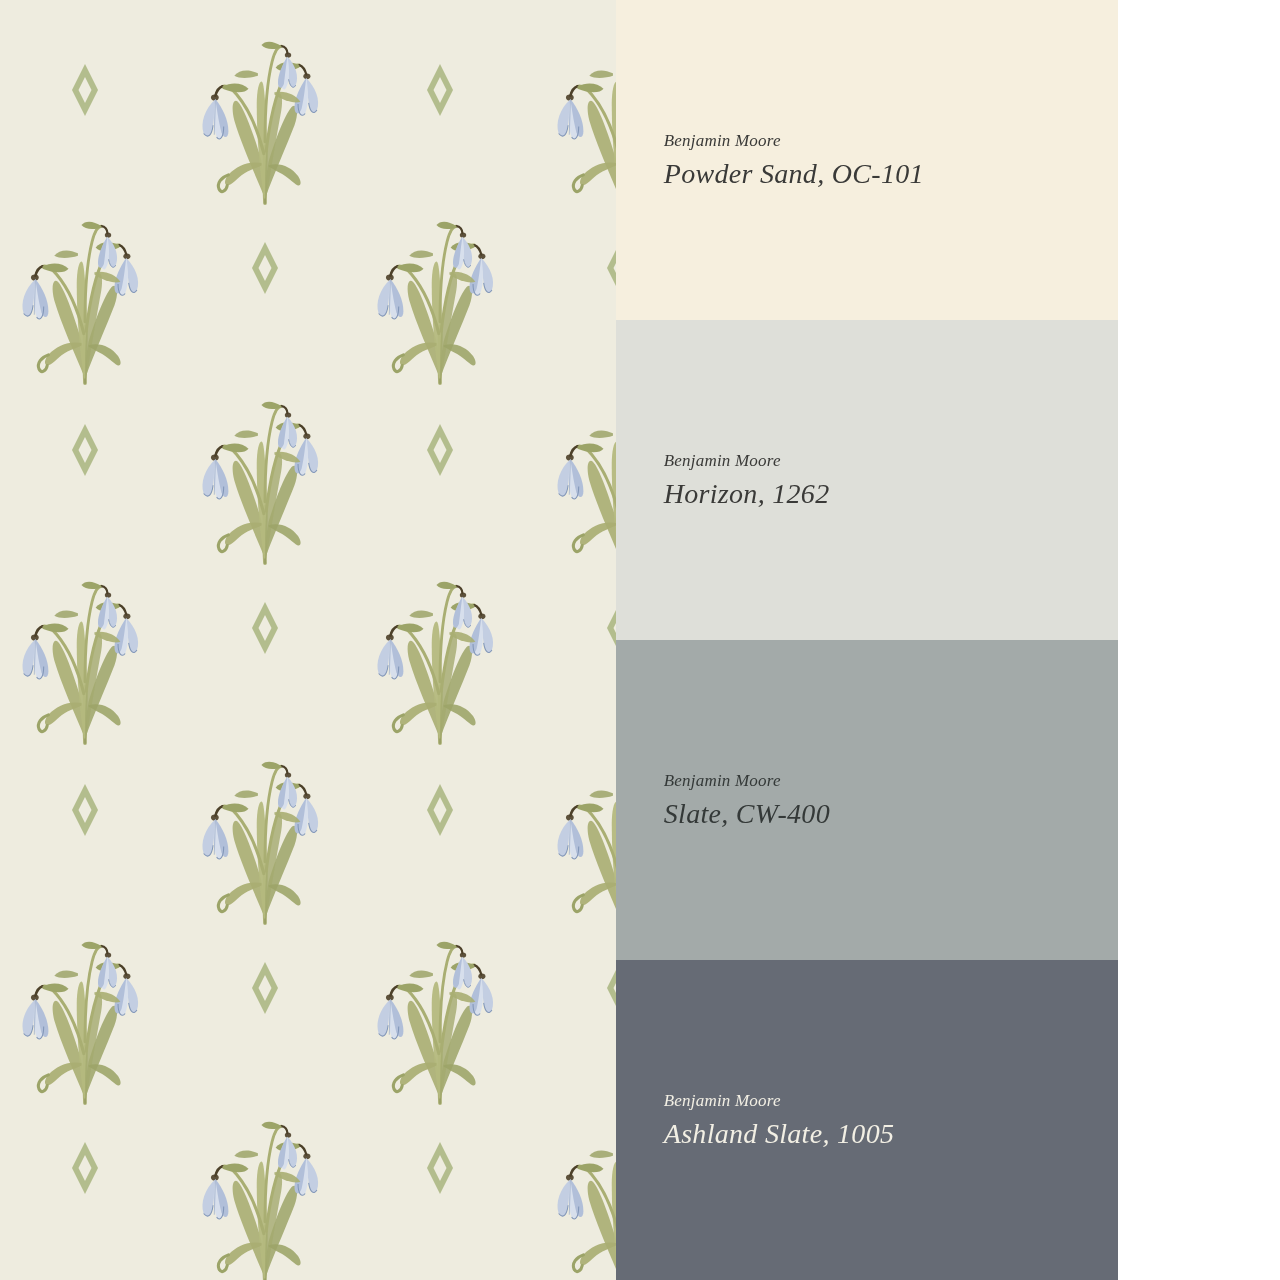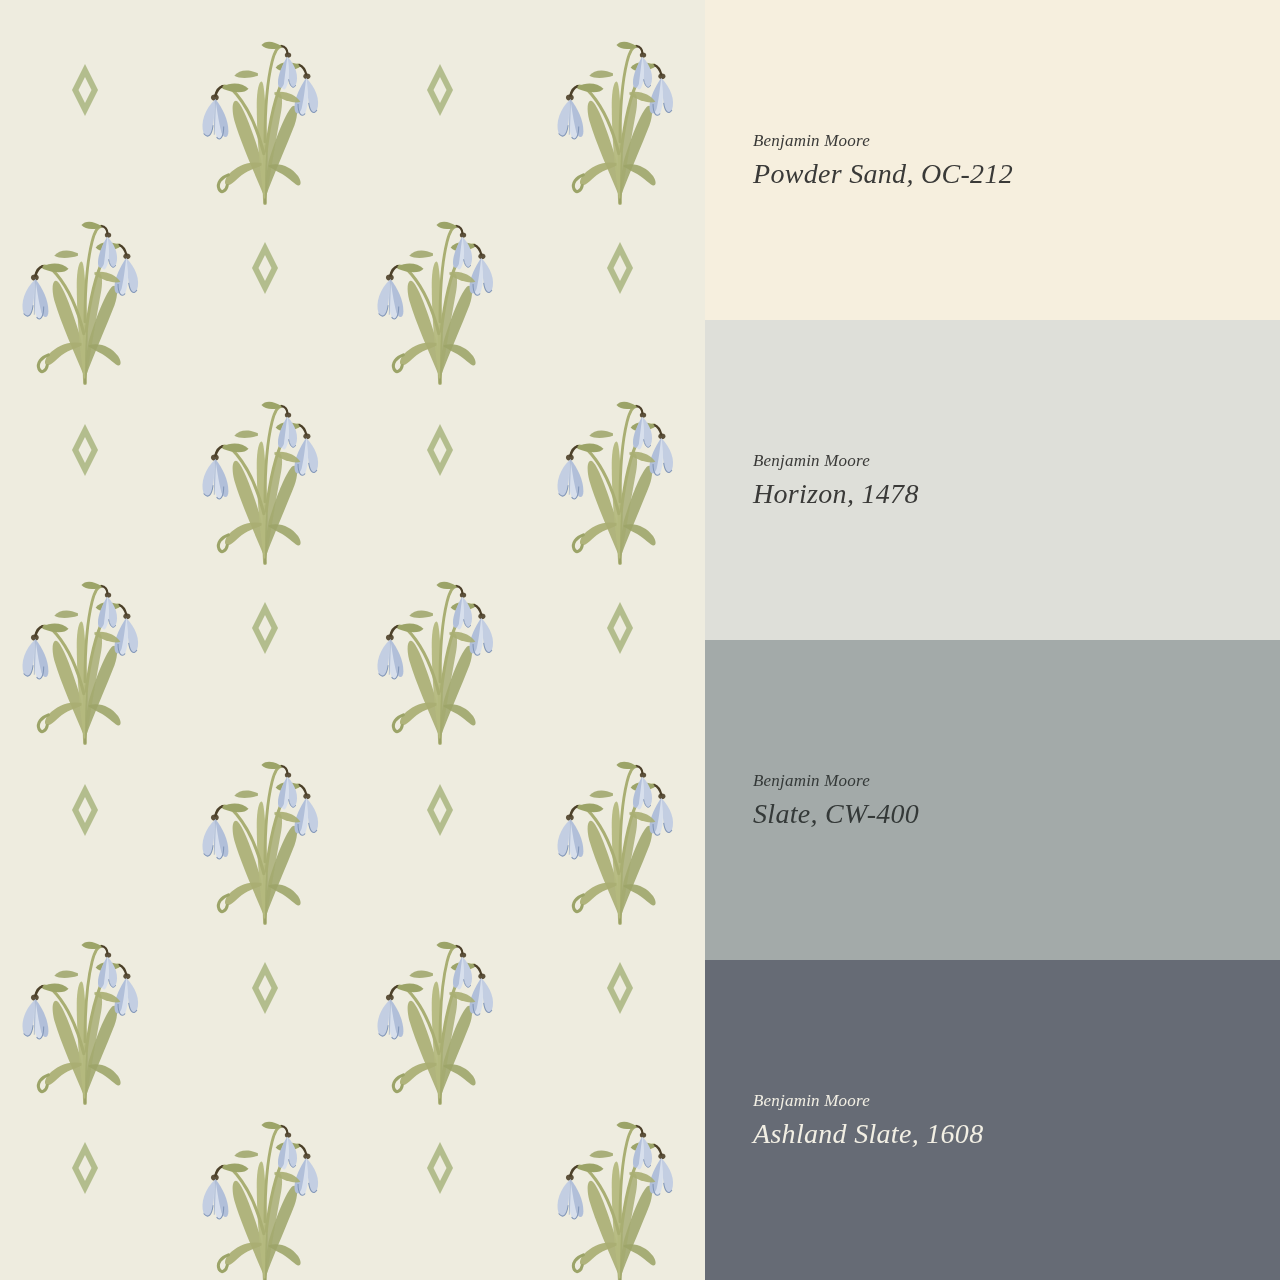--- a/index.html
+++ b/index.html
@@ -6,21 +6,21 @@
   html, body {
     margin: 0;
     padding: 0;
     background: #ffffff;
   }
   body {
     font-family: "Liberation Serif", "DejaVu Serif", serif;
   }
   #root {
     position: relative;
-    width: 1280px;
+    width: 1118px;
     height: 1280px;
     overflow: hidden;
     display: flex;
   }
 
   
   #pattern-panel {
     position: relative;
     width: 705px;
     height: 1280px;
@@ -244,32 +244,32 @@
             <use href="#lozenge"></use>
           </g>
       </g>
     </svg>
   </div>
 
   <div id="swatch-panel">
 
     <div class="swatch" style="background-color: rgb(246, 239, 222); color: rgb(58, 58, 56);">
       <div class="swatch-brand">Benjamin Moore</div>
-      <div class="swatch-name">Powder Sand, OC-212</div>
+      <div class="swatch-name">Powder Sand, OC-101</div>
     </div>
 
     <div class="swatch" style="background-color: rgb(222, 223, 217); color: rgb(58, 58, 56);">
       <div class="swatch-brand">Benjamin Moore</div>
-      <div class="swatch-name">Horizon, 1478</div>
+      <div class="swatch-name">Horizon, 1262</div>
     </div>
 
     <div class="swatch" style="background-color: rgb(163, 170, 169); color: rgb(52, 57, 56);">
       <div class="swatch-brand">Benjamin Moore</div>
       <div class="swatch-name">Slate, CW-400</div>
     </div>
 
     <div class="swatch" style="background-color: rgb(102, 107, 117); color: rgb(242, 239, 228);">
       <div class="swatch-brand">Benjamin Moore</div>
-      <div class="swatch-name">Ashland Slate, 1608</div>
+      <div class="swatch-name">Ashland Slate, 1005</div>
     </div>
 
   </div>
 </div>
 
 </body></html>

